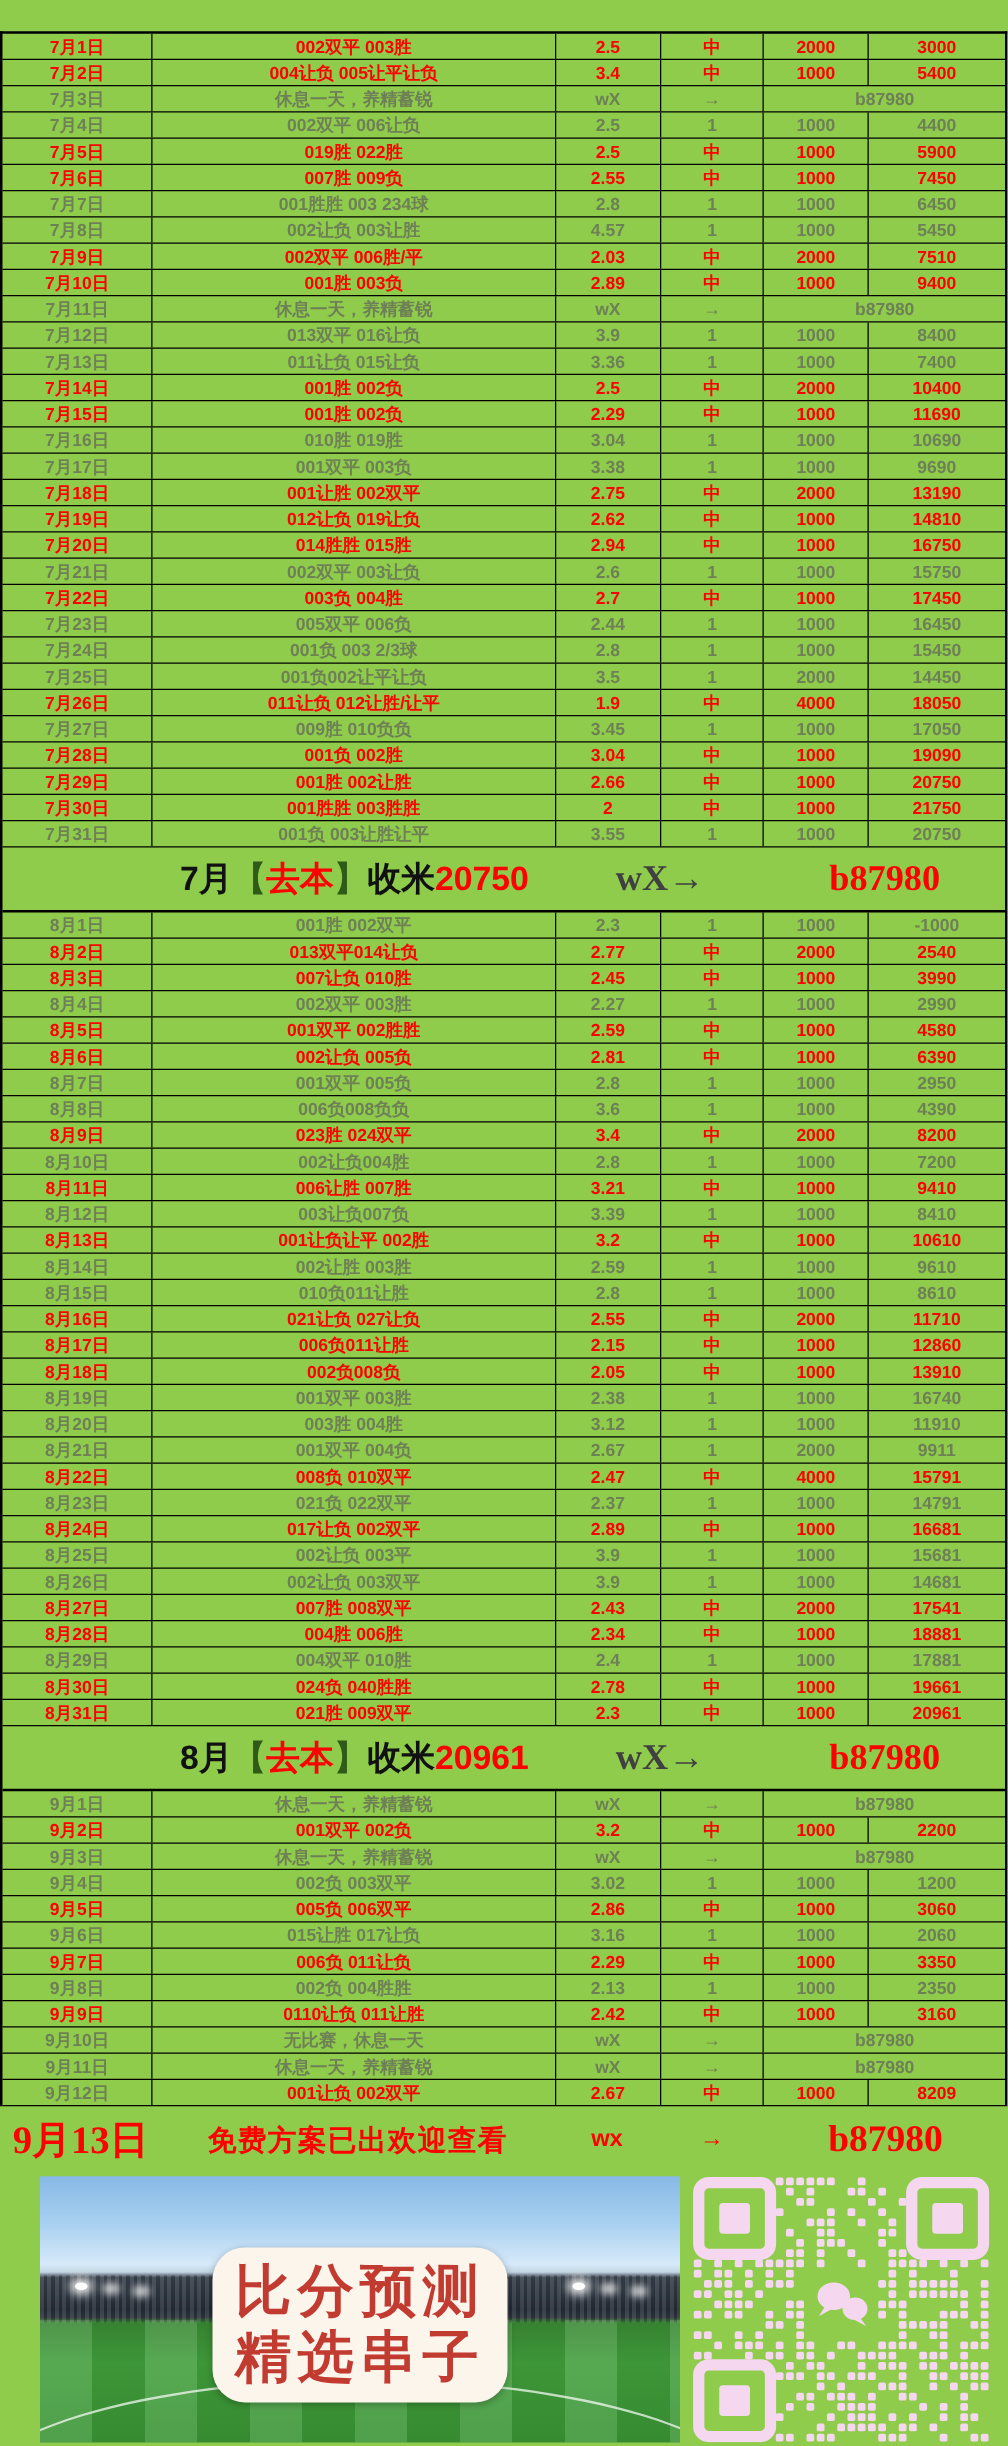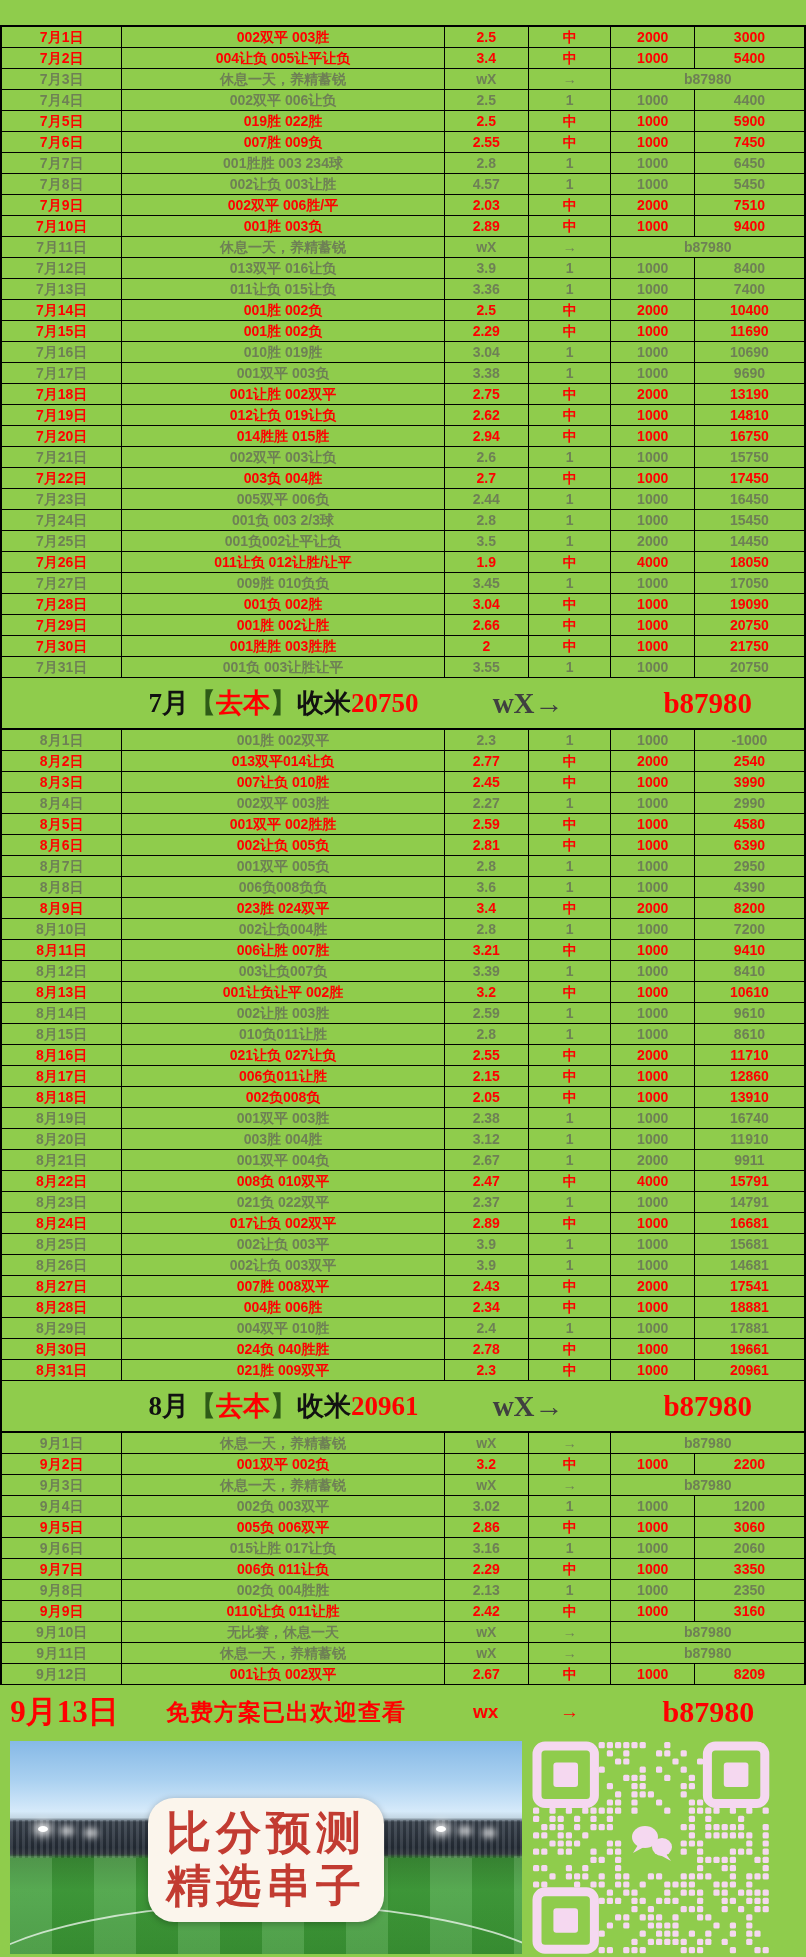--- a/index.html
+++ b/index.html
@@ -41,41 +41,41 @@
   .c-result{width:10.3%;}
   .c-stake{width:10.4%;}
   .c-total{flex:1;}
   .c-merged{flex:1;}
   .win .cell{color:#ff0000;}
   .loss .cell,.rest .cell{color:#6e8055;}
   .muted{color:#6e8055 !important;}
   
   .row.summary{height:50px;border-bottom:2px solid #000;font-weight:bold;}
   .summary .cell{border:none;}
-  .sum-text{font-family:Liberation Serif, serif;font-size:27px;}
+  .sum-text{font-family:Liberation Sans, sans-serif;font-size:27px;}
   .sum-prefix,.sum-label{color:#111;}
   .sum-bracket{color:#2e5b17;}
   .sum-tag,.sum-amount{color:#ff0000;}
   .sum-wx{font-family:"Liberation Serif",serif;font-size:29px;color:#404040;}
   .sum-code{font-family:"Liberation Serif",serif;font-size:29px;color:#ff0000;}
   
   #promo{
     display:flex;align-items:flex-start;height:54px;width:806px;
   }
   #promo .cell{border:none;color:#ff0000;}
   .promo-date{width:16%;font-family:"Liberation Serif",serif;font-size:31px;font-weight:bold;}
   .promo-msg{width:39%;font-size:23px;font-weight:bold;letter-spacing:1px;}
   .promo-wx{width:10.5%;font-size:19px;font-weight:bold;}
   .promo-arrow{width:10.3%;font-size:19px;font-weight:bold;}
   .promo-code{flex:1;font-family:"Liberation Serif",serif;font-size:30px;font-weight:bold;}
   
   #footer{
     display:flex;
     gap:10px;
-    padding:2px 10px 0 10px;
+    padding:2px 10px 0 32px;
     height:213px;
   }
   #photo{
     position:relative;
     width:512px;height:213px;
     overflow:hidden;
     background:linear-gradient(180deg,
       #86b9e6 0%, #a9d0f0 18%, #d6eafa 33%, #c3d6e3 36%,
       #39424d 38%, #262e38 50%, #31383f 53%,
       #3c8a37 55%, #44a03e 70%, #3c9436 100%);

